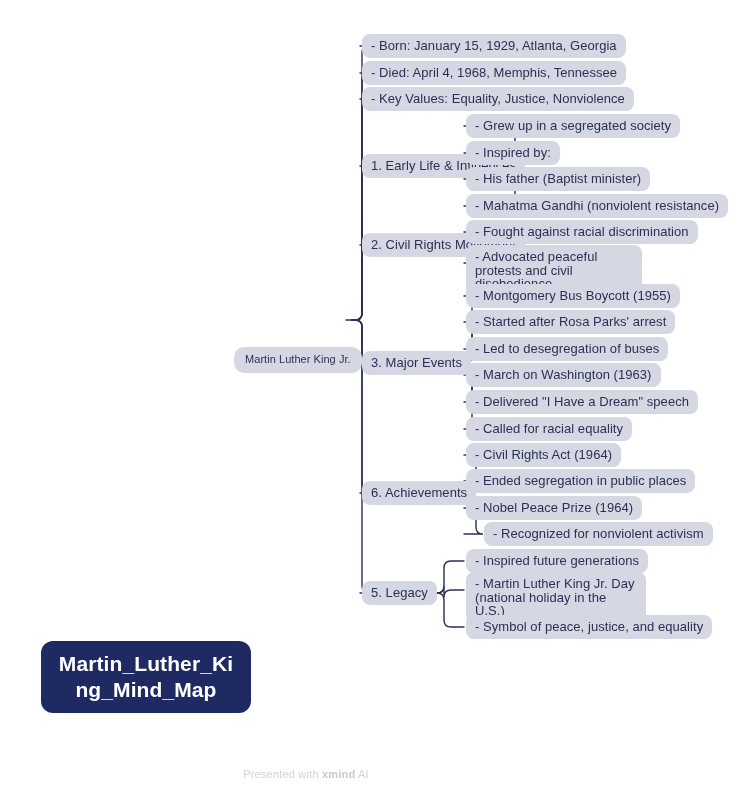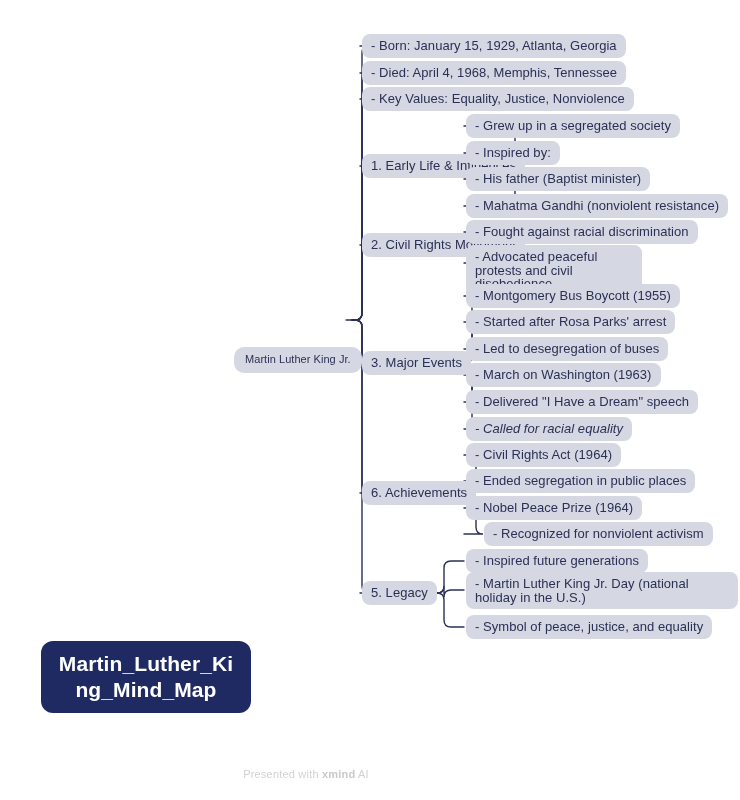--- a/index.html
+++ b/index.html
@@ -136,29 +136,29 @@
       <div class="node" style="left: 466px; top: 194px;">- Mahatma Gandhi (nonviolent resistance)</div>
       <div class="node" style="left: 362px; top: 233px;">2. Civil Rights Movement</div>
       <div class="node" style="left: 466px; top: 220px;">- Fought against racial discrimination</div>
       <div class="node wrap" style="left: 466px; width: 176px; top: 245px;">- Advocated peaceful protests and civil disobedience</div>
       <div class="node" style="left: 362px; top: 351px;">3. Major Events</div>
       <div class="node" style="left: 466px; top: 284px;">- Montgomery Bus Boycott (1955)</div>
       <div class="node" style="left: 466px; top: 310px;">- Started after Rosa Parks' arrest</div>
       <div class="node" style="left: 466px; top: 337px;">- Led to desegregation of buses</div>
       <div class="node" style="left: 466px; top: 363px; text-align: right;">- March on Washington (1963)</div>
       <div class="node" style="left: 466px; top: 390px;">- Delivered "I Have a Dream" speech</div>
-      <div class="node" style="left: 466px; top: 417px; font-style: italic;">- Called for racial equality</div>
+      <div class="node" style="left: 466px; top: 417px;">- Called for racial equality</div>
       <div class="node" style="left: 362px; top: 481px;">6. Achievements</div>
       <div class="node" style="left: 466px; top: 443px;">- Civil Rights Act (1964)</div>
       <div class="node" style="left: 466px; top: 469px;">- Ended segregation in public places</div>
       <div class="node" style="left: 466px; top: 496px;">- Nobel Peace Prize (1964)</div>
       <div class="node" style="left: 484px; top: 522px;">- Recognized for nonviolent activism</div>
       <div class="node" style="left: 362px; top: 581px;">5. Legacy</div>
       <div class="node" style="left: 466px; top: 549px;">- Inspired future generations</div>
-      <div class="node wrap" style="left: 466px; width: 272px; top: 572px;">- Martin Luther King Jr. Day (national holiday in the U.S.)</div>
+      <div class="node wrap" style="left: 466px; width: 180px; top: 572px;">- Martin Luther King Jr. Day (national holiday in the U.S.)</div>
       <div class="node" style="left: 466px; top: 615px;">- Symbol of peace, justice, and equality</div>
     </div>
 
   <div class="title-badge">Martin_Luther_King_Mind_Map</div>
 
   <div class="footer">
     <span>Presented with</span>
     <span class="brand">xmind</span>
     <span>AI</span>
   </div>

